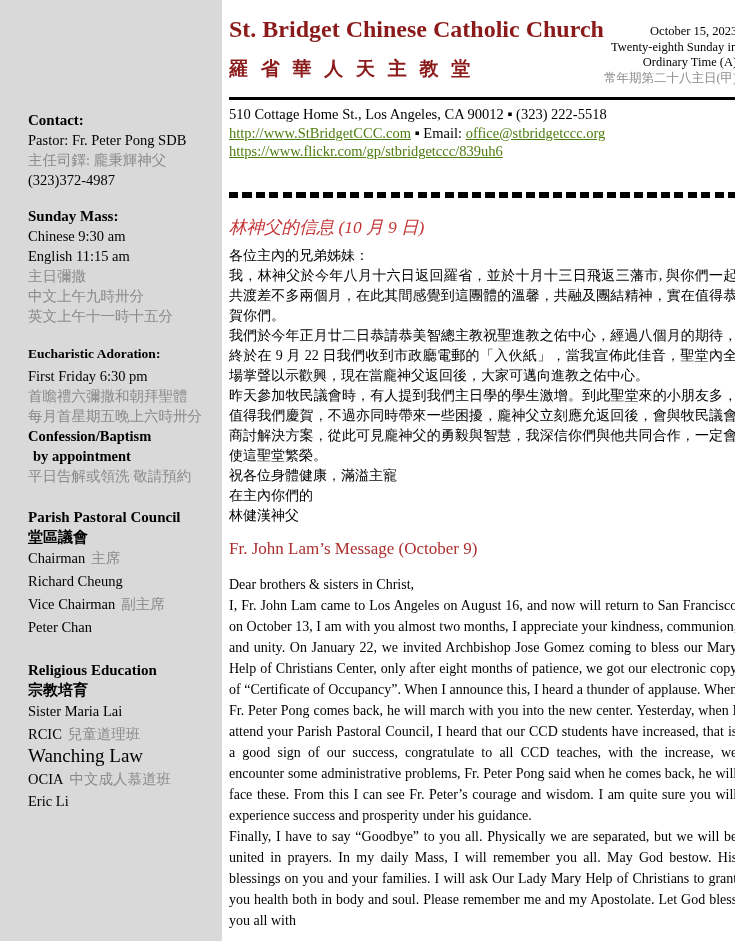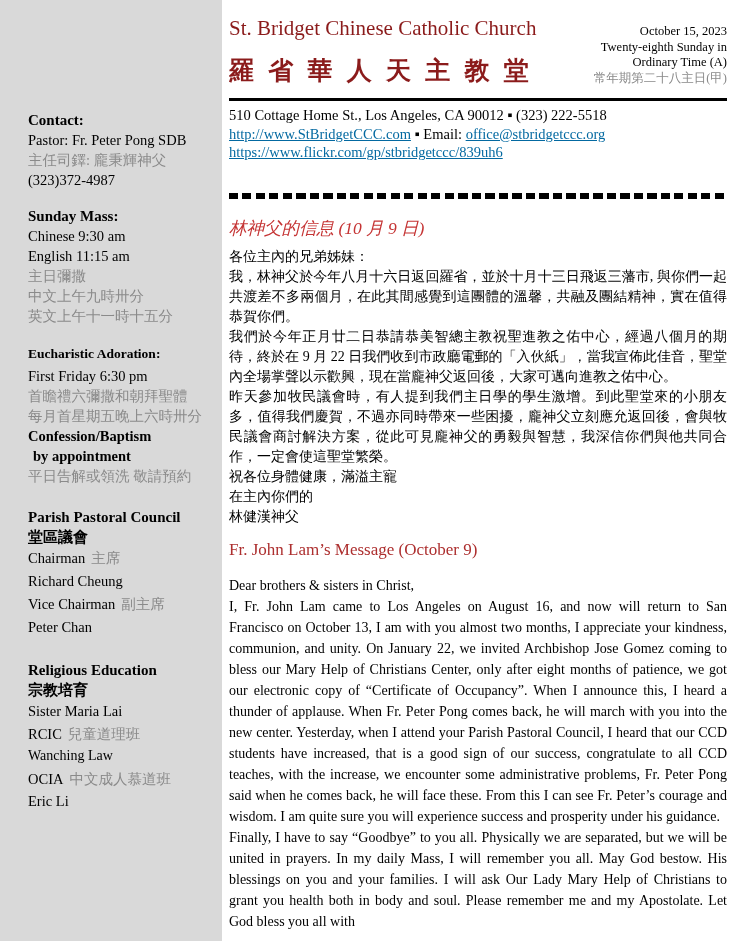--- a/index.html
+++ b/index.html
@@ -9,37 +9,37 @@
   
   .sidebar{width:222px;min-width:222px;box-sizing:border-box;background:var(--sidebar-bg,#d9d9d9);
            padding:110px 8px 0 28px;font-size:14.5px;line-height:20px;}
   .sb-sec{margin-bottom:16px;}
   .sb-sec.gap-lg{margin-bottom:21px;}
   .sb-h{font-weight:bold;font-size:15px;}
   .sb-h.small{font-size:13.5px;line-height:24px;}
   .sb-line{line-height:20px;}
   .sb-line.bold{font-weight:bold;}
   .sb-line.indent{padding-left:5px;}
-  .sb-line.small{font-size:14px;font-family:Liberation Serif, serif;}
+  .sb-line.small{font-size:19px;font-family:Liberation Serif, serif;}
   .sb-line.tall{line-height:23px;}
   .sb-line.tall22{line-height:22.5px;}
   .zh{color:var(--muted-gray,#8a8a8a);}
   .zh-after{color:var(--muted-gray,#8a8a8a);margin-left:6px;}
 
   
   .main{flex:1;box-sizing:border-box;padding:0 8px 0 7px;background:#fff;}
   .masthead{display:flex;justify-content:space-between;margin-top:16px;}
-  .title-en{margin:0;font-size:21px;font-weight:normal;color:var(--title-red,#8b1b1b);white-space:nowrap;}
-  .title-zh{margin:13px 0 0 0;font-size:25px;font-weight:bold;color:var(--title-red,#8b1b1b);
+  .title-en{margin:0;font-size:24px;font-weight:bold;color:var(--title-red,#8b1b1b);white-space:nowrap;}
+  .title-zh{margin:13px 0 0 0;font-size:19px;font-weight:bold;color:var(--title-red,#8b1b1b);
             letter-spacing:4px;white-space:nowrap;}
   .mast-right{text-align:right;font-size:12.5px;line-height:15.5px;padding-top:8px;white-space:nowrap;}
   .mast-right .zh{font-size:12.5px;}
   .rule{height:3px;background:#000;margin-top:11px;}
   .addr{font-size:14.5px;line-height:18.5px;margin-top:5px;}
-  .addr a{color:#0369a1;text-decoration:underline;}
+  .addr a{color:#4d7c0f;text-decoration:underline;}
   .dashed{height:6px;margin-top:31px;
           background:repeating-linear-gradient(90deg,#000 0 9px,transparent 9px 13.5px);}
   .h-zh{margin:17px 0 0 0;font-size:17.5px;font-weight:normal;color:var(--zh-heading-red,#c53434);font-style:italic;}
   .h-en{margin:13px 0 15px 0;font-size:17px;font-weight:normal;color:var(--en-heading-red,#ad2f2f);}
   .zh-body{margin-top:7px;font-size:14px;line-height:20px;text-align:justify;}
   .zh-body p{margin:0;}
   .en-body{margin-top:8px;font-size:14px;line-height:21px;text-align:justify;}
   .en-body p{margin:0;}
 </style>
 </head>

